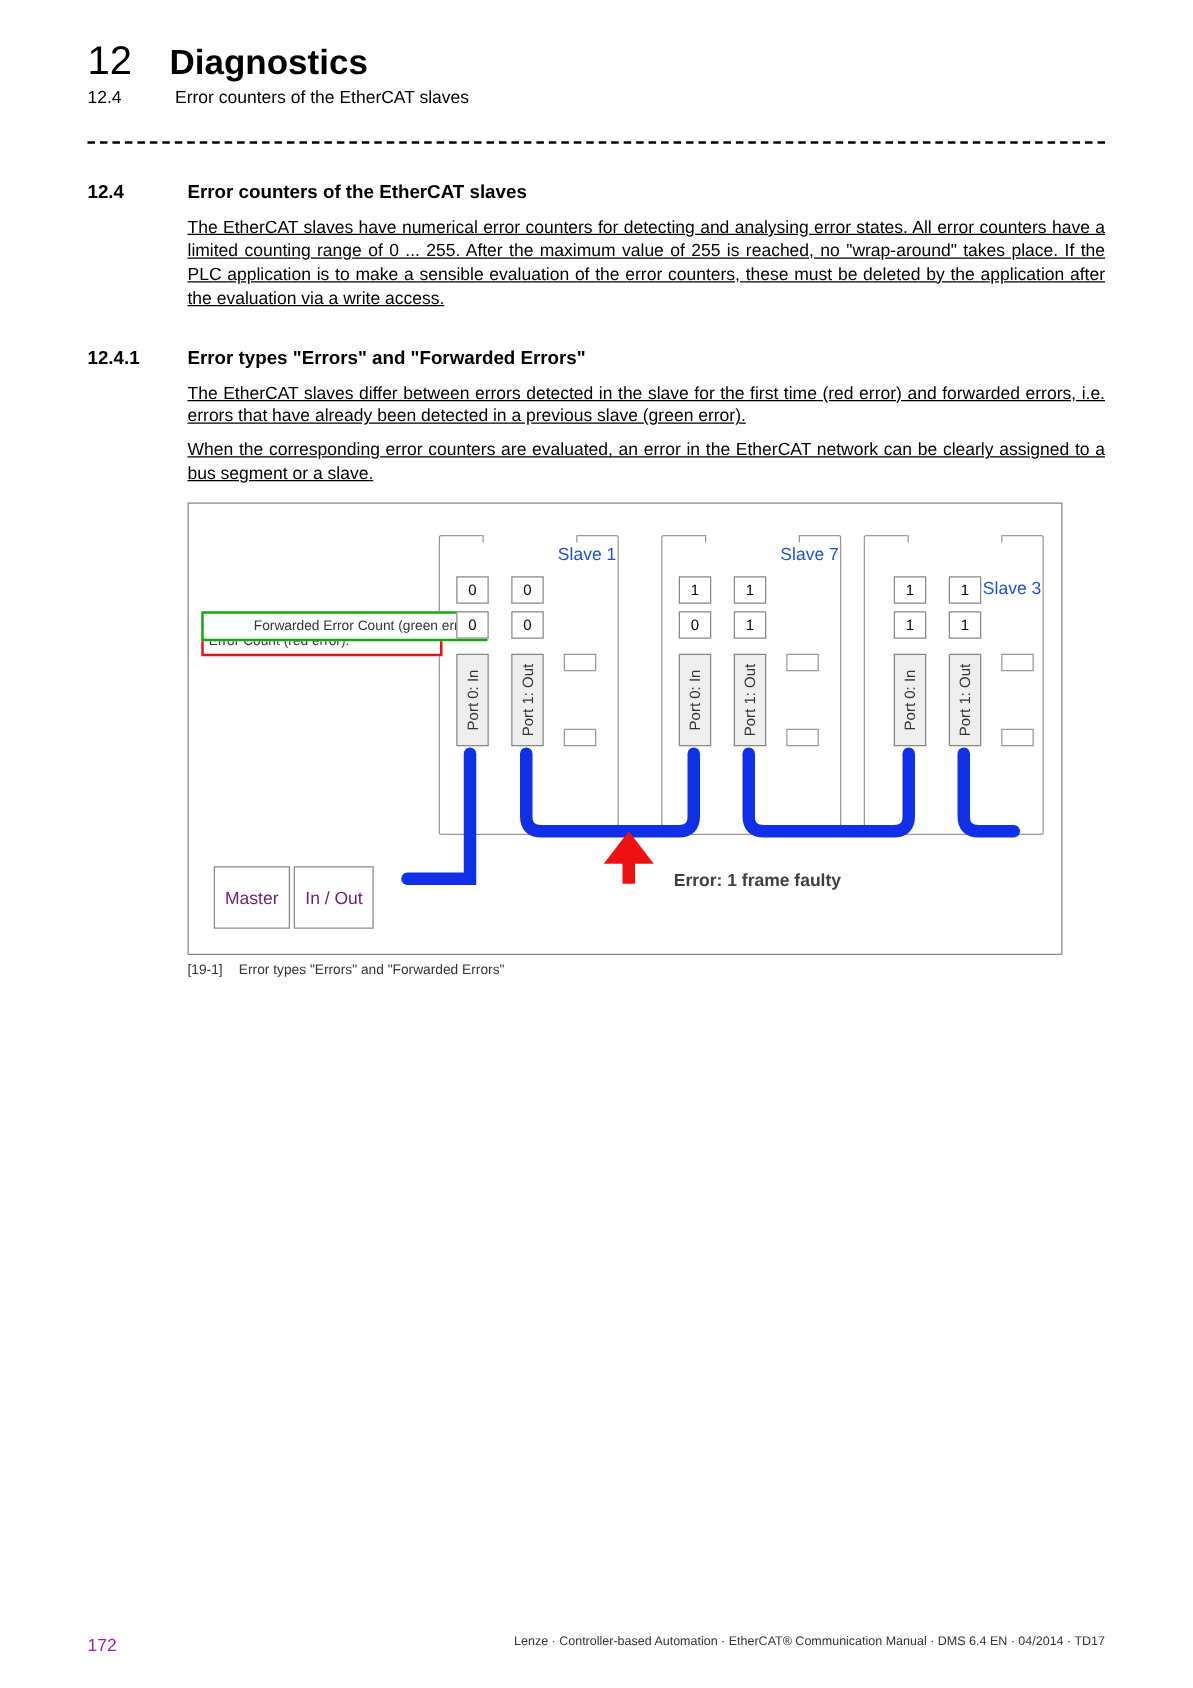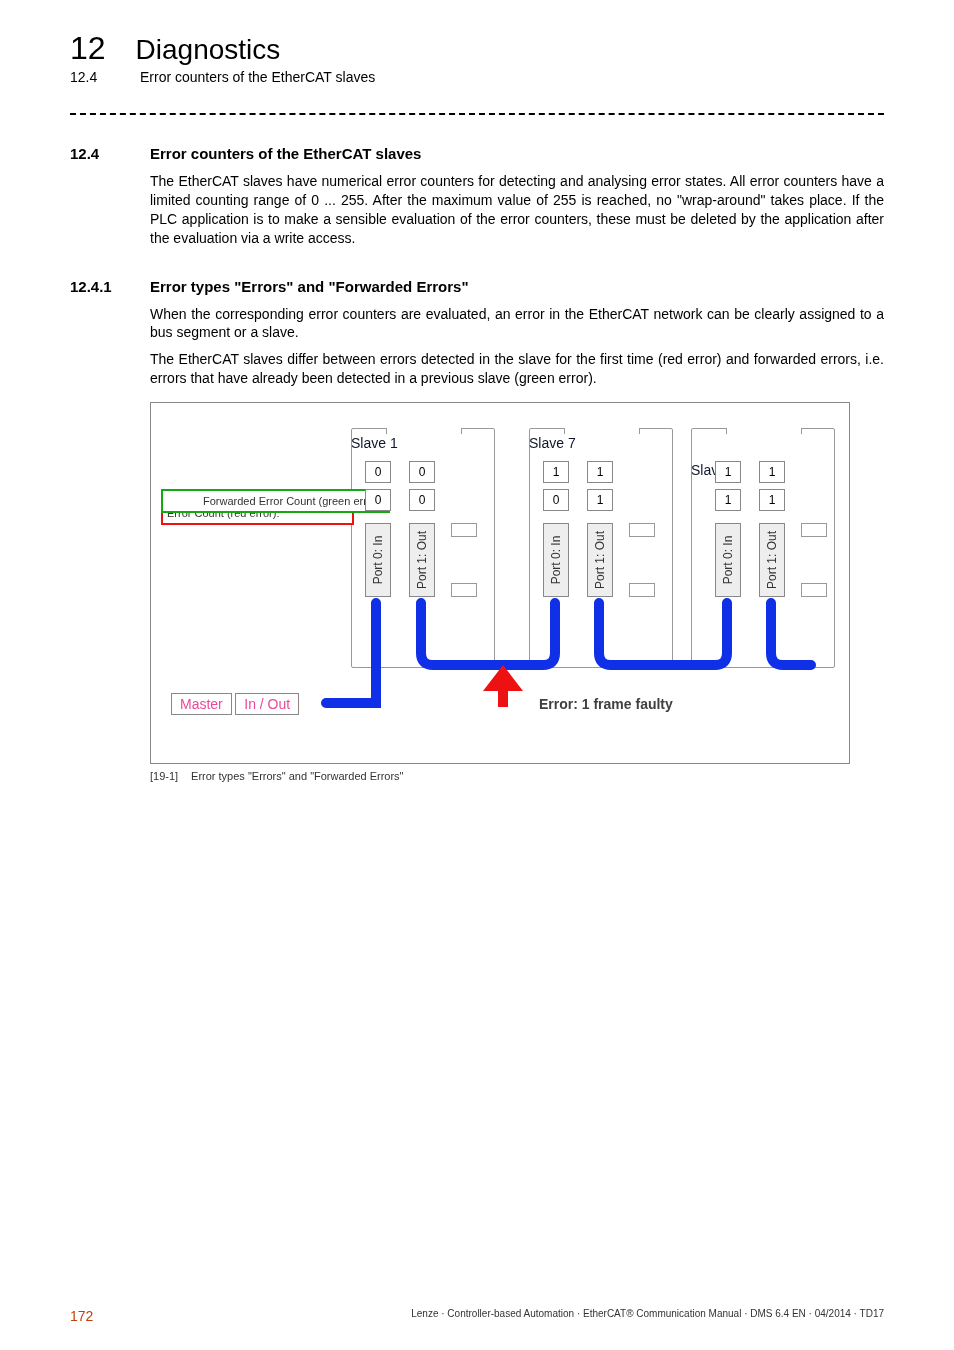--- a/index.html
+++ b/index.html
@@ -19,21 +19,21 @@
     display: flex;
     align-items: baseline;
     gap: 30px;
   }
   .chapnum {
     font-size: 32px;
     font-weight: 400;
   }
   .chaptitle {
     font-size: 28px;
-    font-weight: 400;
+    font-weight: 700;
   }
   .hdr-row2 {
     display: flex;
     align-items: baseline;
     gap: 30px;
     font-size: 14px;
     margin-top: 2px;
   }
   .subnum {
     width: 40px;
@@ -56,21 +56,21 @@
   .sec-num {
     width: 50px;
   }
   .body {
     margin-left: 80px;
     margin-top: 10px;
     font-size: 14px;
     text-align: justify;
     line-height: 1.35;
   }
-  .body p { margin: 0 0 8px 0; }
+  .body p { margin: 0 0 8px 0; text-decoration: underline; }
   .figwrap {
     margin-left: 80px;
     margin-top: 14px;
     border: 1px solid #888;
     width: 698px;
     height: 360px;
     position: relative;
     background: #fff;
   }
   
@@ -90,23 +90,23 @@
     width: 74px;
     height: 6px;
     background: #fff;
     border-left: 1px solid #999;
     border-right: 1px solid #999;
   }
   .slave-label {
     position: absolute;
     top: 32px;
     font-size: 14px;
-    color: #0f172a;
+    color: #1d4ed8;
     width: 142px;
-    text-align: left;
+    text-align: right;
   }
   
   .row-labelbox {
     position: absolute;
     left: 10px;
     width: 185px;
     height: 20px;
     border: 1px solid #888;
     font-size: 11px;
     color: #333;
@@ -154,22 +154,22 @@
   
   .masterwrap {
     position: absolute;
     left: 20px;
     top: 290px;
   }
   .masterlabel {
     border: 1px solid #888;
     display: inline-block;
     font-size: 14px;
-    padding: 2px 8px;
-    color: #ec4899;
+    padding: 16px 8px;
+    color: #701a75;
     background: #fff;
   }
   
   svg.wires {
     position: absolute;
     left: 0; top: 0;
     width: 698px;
     height: 360px;
     pointer-events: none;
   }
@@ -189,21 +189,21 @@
   .footer {
     position: absolute;
     bottom: 26px;
     left: 70px;
     right: 70px;
     display: flex;
     justify-content: space-between;
     font-size: 10px;
     color: #333;
   }
-  .footer .pn { font-size: 14px; color:#c2410c; }
+  .footer .pn { font-size: 14px; color:#a21caf; }
 </style>
 </head>
 <body>
 
 <div class="page">
   <div class="hdr-row1">
     <div class="chapnum">12</div>
     <div class="chaptitle">Diagnostics</div>
   </div>
   <div class="hdr-row2">
@@ -222,22 +222,22 @@
       <p>The EtherCAT slaves have numerical error counters for detecting and analysing error states. All error counters have a limited counting range of 0 ... 255. After the maximum value of 255 is reached, no "wrap-around" takes place. If the PLC application is to make a sensible evaluation of the error counters, these must be deleted by the application after the evaluation via a write access.</p>
     </div>
   </div>
 
   <div class="section">
     <div class="sec-row">
       <div class="sec-num">12.4.1</div>
       <div>Error types "Errors" and "Forwarded Errors"</div>
     </div>
     <div class="body">
+      <p>The EtherCAT slaves differ between errors detected in the slave for the first time (red error) and forwarded errors, i.e. errors that have already been detected in a previous slave (green error).</p>
       <p>When the corresponding error counters are evaluated, an error in the EtherCAT network can be clearly assigned to a bus segment or a slave.</p>
-      <p>The EtherCAT slaves differ between errors detected in the slave for the first time (red error) and forwarded errors, i.e. errors that have already been detected in a previous slave (green error).</p>
     </div>
   </div>
 
   <div class="figwrap">
 
     <div class="slavepanel" style="left:200px;">
         <div class="tabcut"></div>
       </div>
     <div class="slavepanel" style="left:378px;">
         <div class="tabcut"></div>

